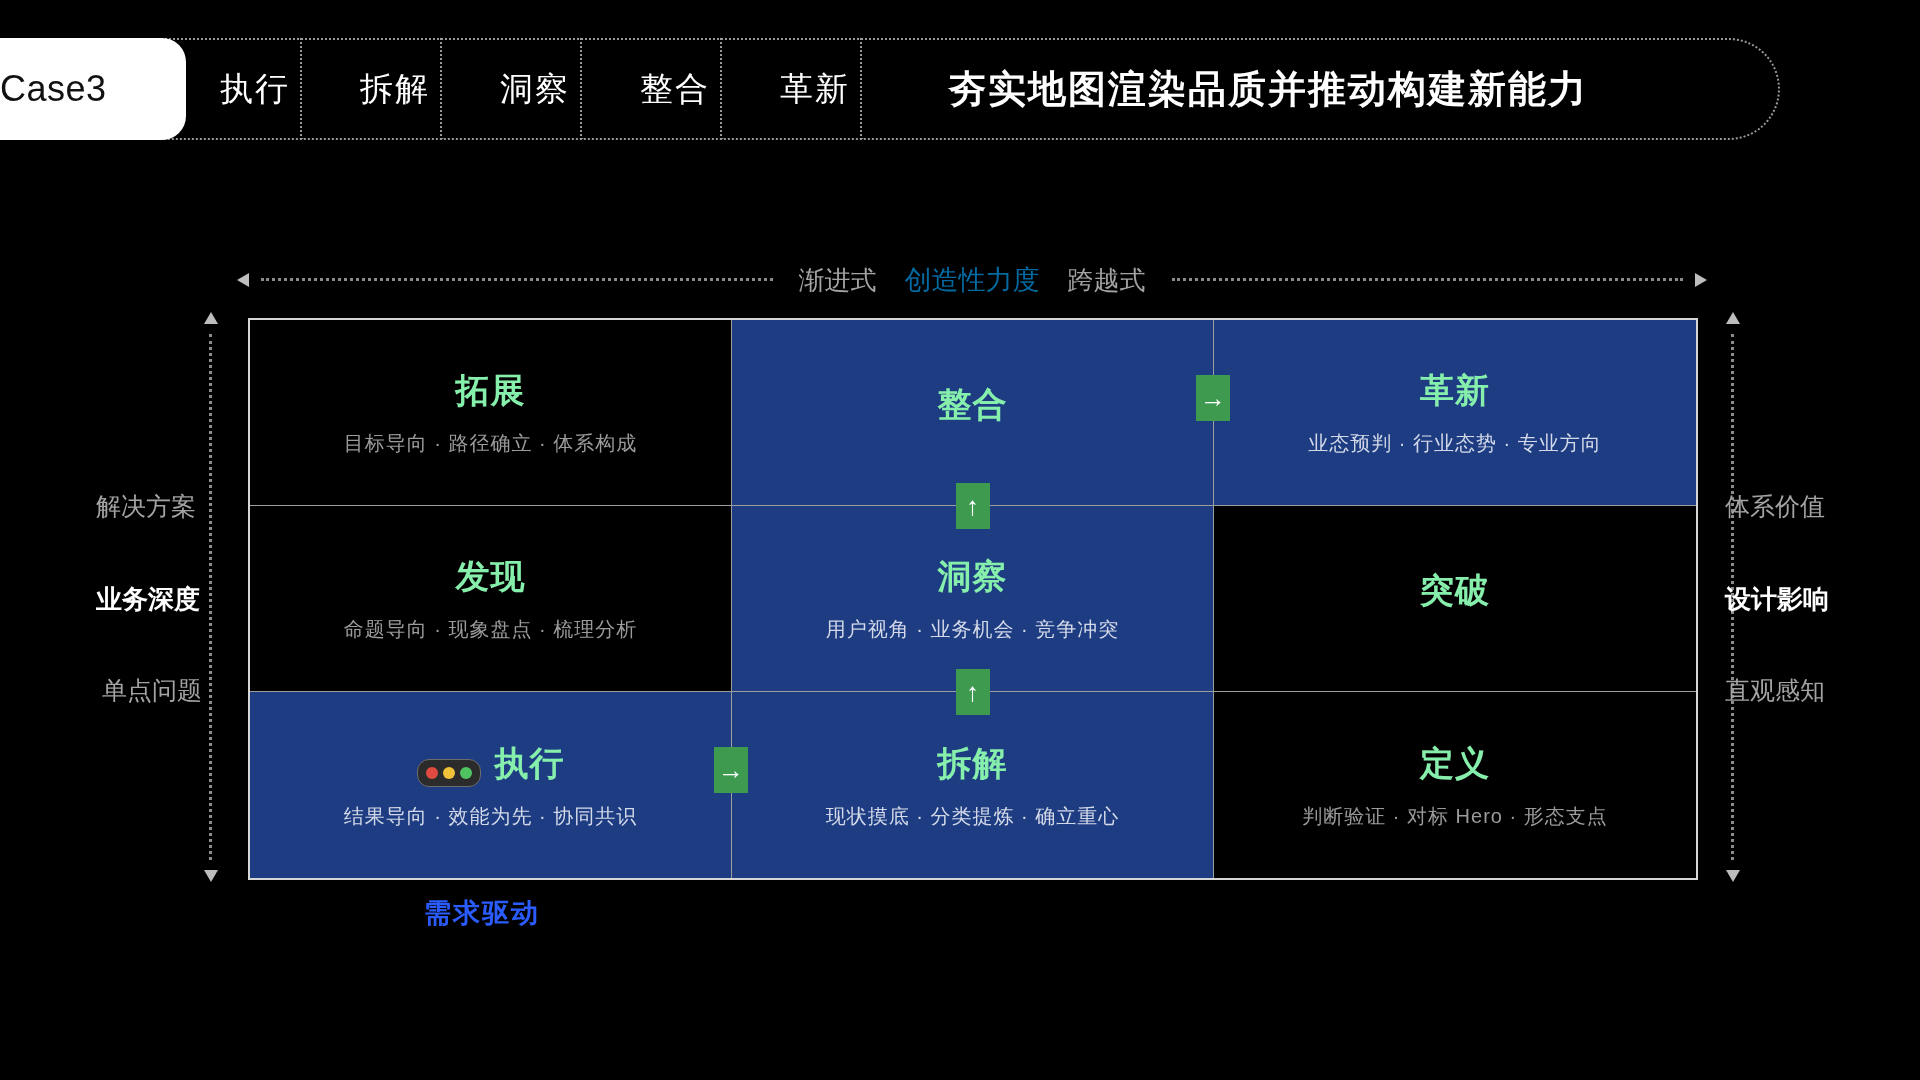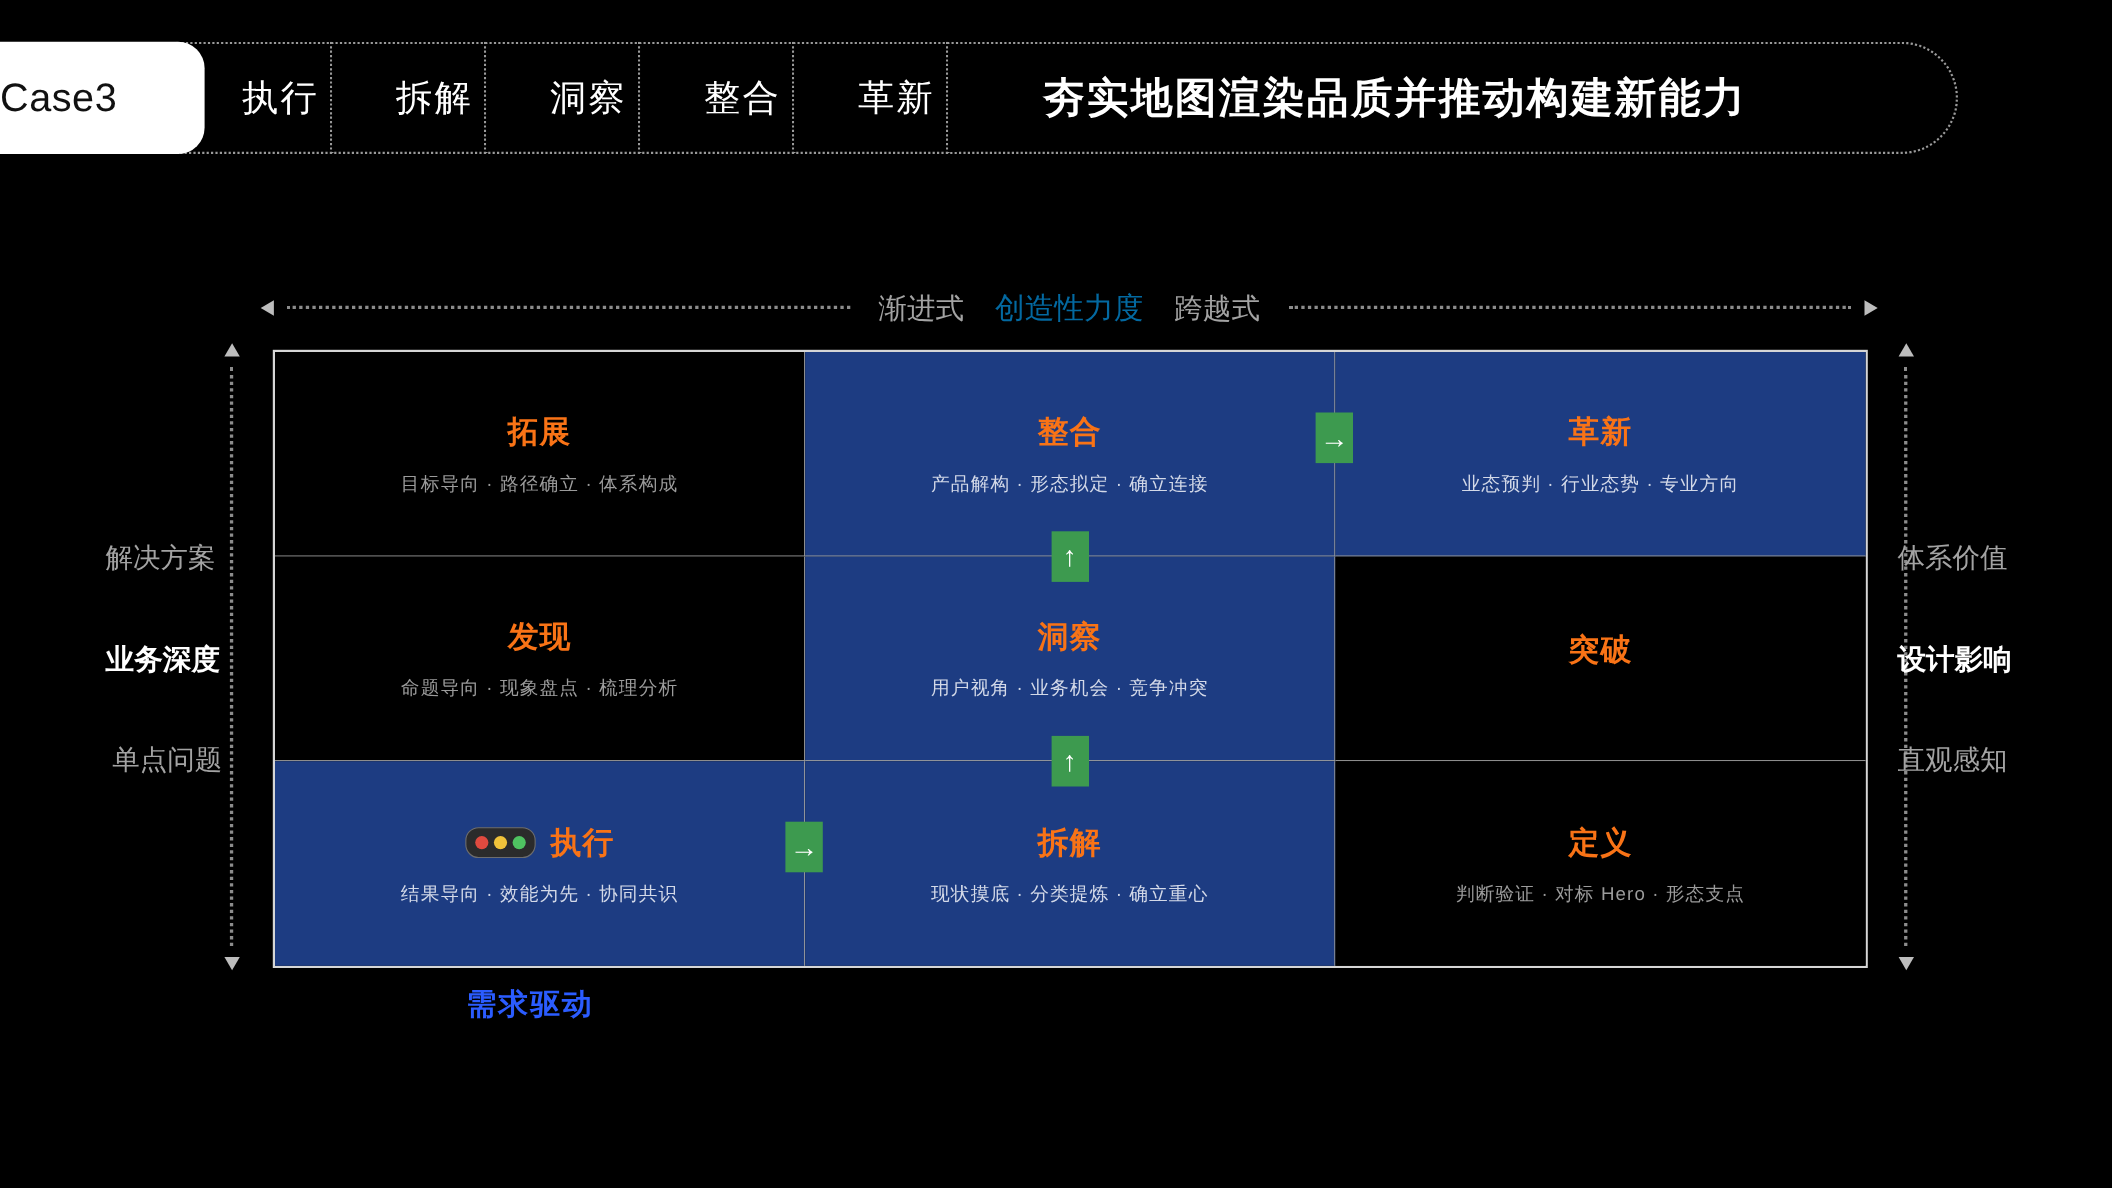--- a/index.html
+++ b/index.html
@@ -193,31 +193,31 @@
     box-sizing: border-box;
     border-right: 1px solid #9d9d9d;
     border-bottom: 1px solid #9d9d9d;
     background: #000000;
     overflow: visible;
   }
   .cell.col3 { border-right: none; }
   .cell.row3 { border-bottom: none; }
   .cell.blue { background: #1d3c82; }
   .cell-title {
-    font-size: 28px;
+    font-size: 34px;
     font-weight: bold;
-    color: #f97316;
+    color: #86efac;
     letter-spacing: 1px;
     margin-bottom: 16px;
     display: flex;
-    align-items: center;
+    align-items: flex-end;
     gap: 14px;
   }
   .cell-sub {
-    font-size: 17px;
+    font-size: 20px;
     color: #9b9b9b;
     letter-spacing: 1px;
     white-space: nowrap;
   }
   .cell.blue .cell-sub { color: #d3d9e8; }
 
   
   .traffic-light {
     display: inline-flex;
     align-items: center;
@@ -327,21 +327,20 @@
       <div class="cell-title">
         <span>拓展</span>
       </div>
       <div class="cell-sub">目标导向 · 路径确立 · 体系构成</div>
     </div>
 
     <div class="cell blue">
       <div class="cell-title">
         <span>整合</span>
       </div>
-      <div class="cell-sub">产品解构 · 形态拟定 · 确立连接</div>
 
       <div class="step-marker" style="right:-17px; top:55px;">
         <span>→</span>
       </div>
     </div>
 
     <div class="cell blue col3">
       <div class="cell-title">
         <span>革新</span>
       </div>

